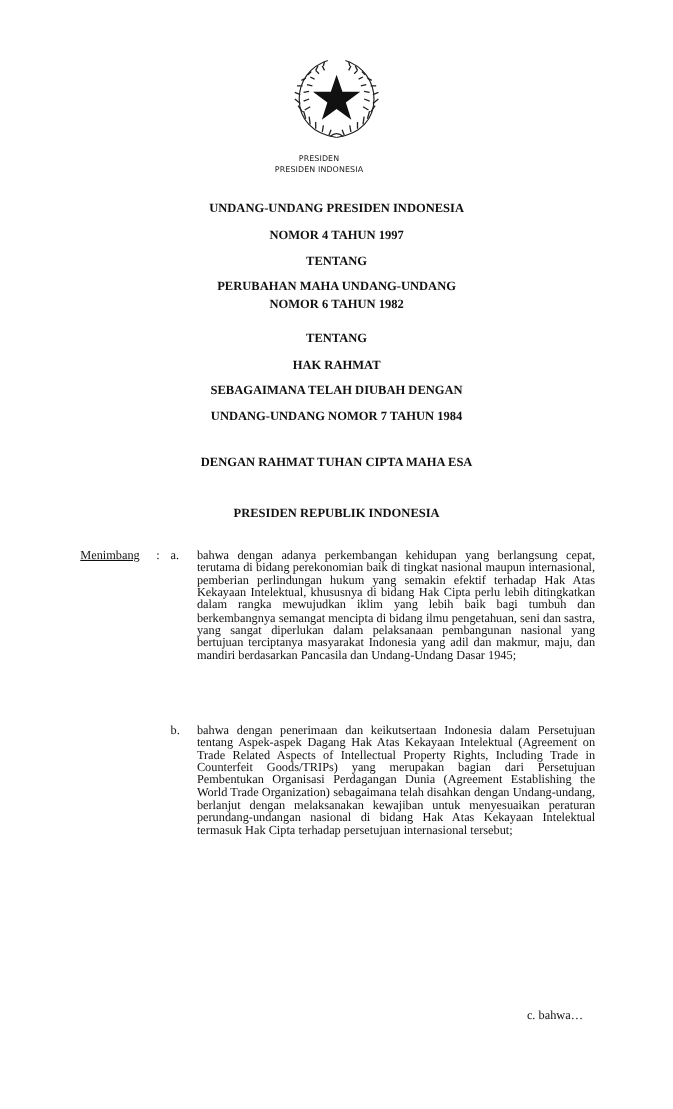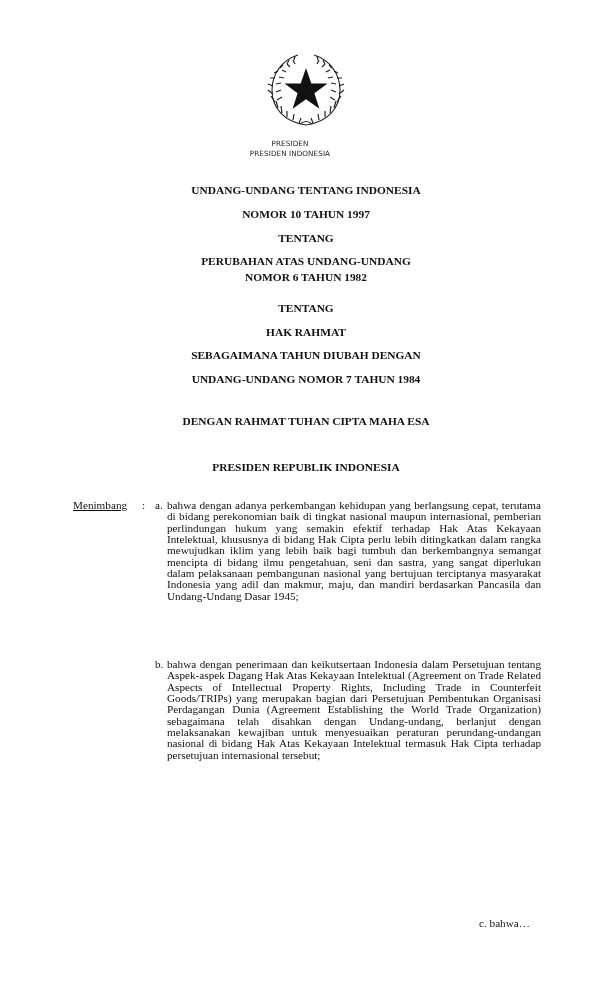--- a/index.html
+++ b/index.html
@@ -70,21 +70,21 @@
       font-size: 11.2px;
       line-height: 11.35px;
     }
     .item .marker {
       position: absolute;
       left: 0;
       top: 0;
       width: 12px;
     }
     .item .text {
-      margin-left: 12px;
+      margin-left: 24px;
       text-align: justify;
       text-align-last: left;
     }
     .item-a { top: 500px; }
     .item-b { top: 659px; }
 
     .continuation {
       position: absolute;
       left: 479px;
       top: 917px;
@@ -115,28 +115,28 @@
 
       <path d="M34 74 q6 -5 12 0"></path>
     </g>
 
     <polygon fill="#111" points="40,18 45.3,33.5 61.5,33.5 48.4,43.2 53.4,58.8 40,49.2 26.6,58.8 31.6,43.2 18.5,33.5 34.7,33.5"></polygon>
   </svg>
 </div>
 <div class="office l1">PRESIDEN</div>
 <div class="office l2">PRESIDEN INDONESIA</div>
 
-<div class="title-line" style="top:183px">UNDANG-UNDANG TENTANG INDONESIA</div>
-<div class="title-line" style="top:207px">NOMOR 10 TAHUN 1997</div>
+<div class="title-line" style="top:183px">UNDANG-UNDANG PRESIDEN INDONESIA</div>
+<div class="title-line" style="top:207px">NOMOR 4 TAHUN 1997</div>
 <div class="title-line" style="top:231px">TENTANG</div>
-<div class="title-line" style="top:254px">PERUBAHAN ATAS UNDANG-UNDANG</div>
+<div class="title-line" style="top:254px">PERUBAHAN MAHA UNDANG-UNDANG</div>
 <div class="title-line" style="top:270px">NOMOR 6 TAHUN 1982</div>
 <div class="title-line" style="top:301px">TENTANG</div>
 <div class="title-line" style="top:325px">HAK RAHMAT</div>
-<div class="title-line" style="top:348px">SEBAGAIMANA TAHUN DIUBAH DENGAN</div>
+<div class="title-line" style="top:348px">SEBAGAIMANA TELAH DIUBAH DENGAN</div>
 <div class="title-line" style="top:372px">UNDANG-UNDANG NOMOR 7 TAHUN 1984</div>
 
 <div class="title-line" style="top:414px">DENGAN RAHMAT TUHAN CIPTA MAHA ESA</div>
 <div class="title-line" style="top:460px">PRESIDEN REPUBLIK INDONESIA</div>
 
 <div class="menimbang-label">Menimbang</div>
 <div class="menimbang-colon">:</div>
 
 <div class="item item-a">
   <span class="marker">a.</span>

